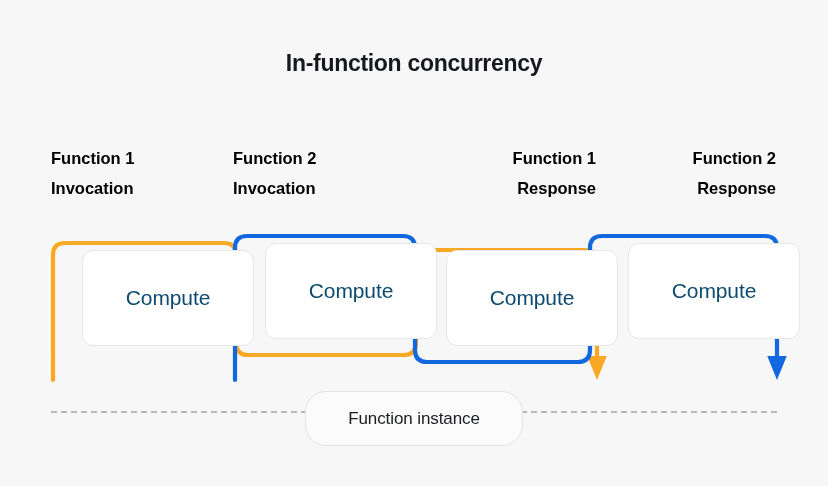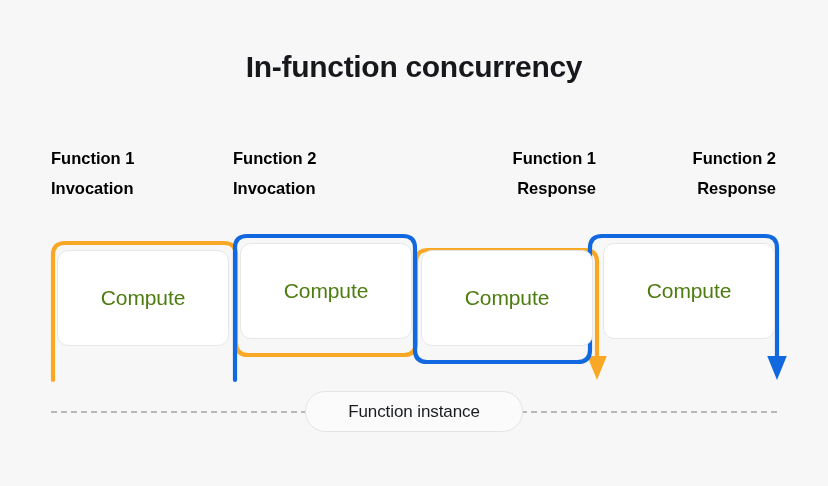--- a/index.html
+++ b/index.html
@@ -22,21 +22,21 @@
     height: 486px;
   }
 
   
   .title {
     position: absolute;
     left: 0;
     top: 50px;
     width: 828px;
     text-align: center;
-    font-size: 30px;
+    font-size: 23px;
     font-weight: 700;
     color: #16181C;
     letter-spacing: -0.3px;
   }
 
   
   .label {
     position: absolute;
     font-size: 16.5px;
     font-weight: 700;
@@ -66,43 +66,44 @@
     position: absolute;
     box-sizing: border-box;
     background: #FFFFFF;
     border: 1px solid #E6E7E9;
     border-radius: 11px;
     display: flex;
     align-items: center;
     justify-content: center;
     font-size: 21px;
     font-weight: 400;
-    color: #4d7c0f;
+    color: #0c4a6e;
     letter-spacing: -0.1px;
+    margin-left: 25px;
   }
   #card-1 { left: 57px;  top: 250px; width: 172px; height: 96px; }
   #card-2 { left: 240px; top: 243px; width: 172px; height: 96px; }
   #card-3 { left: 421px; top: 250px; width: 172px; height: 96px; }
   #card-4 { left: 603px; top: 243px; width: 172px; height: 96px; }
 
   
   .rail {
     position: absolute;
     left: 51px;
     top: 411px;
     width: 726px;
     height: 2px;
     border-top: 2px dashed #B7B9BC;
   }
   .pill {
     position: absolute;
     left: 305px;
     top: 391px;
     width: 218px;
-    height: 41px;
+    height: 55px;
     box-sizing: border-box;
     background: #FBFBFB;
     border: 1px solid #E3E4E6;
     border-radius: 21px;
     display: flex;
     align-items: center;
     justify-content: center;
     font-size: 17px;
     color: #1A1C1F;
     letter-spacing: -0.1px;

